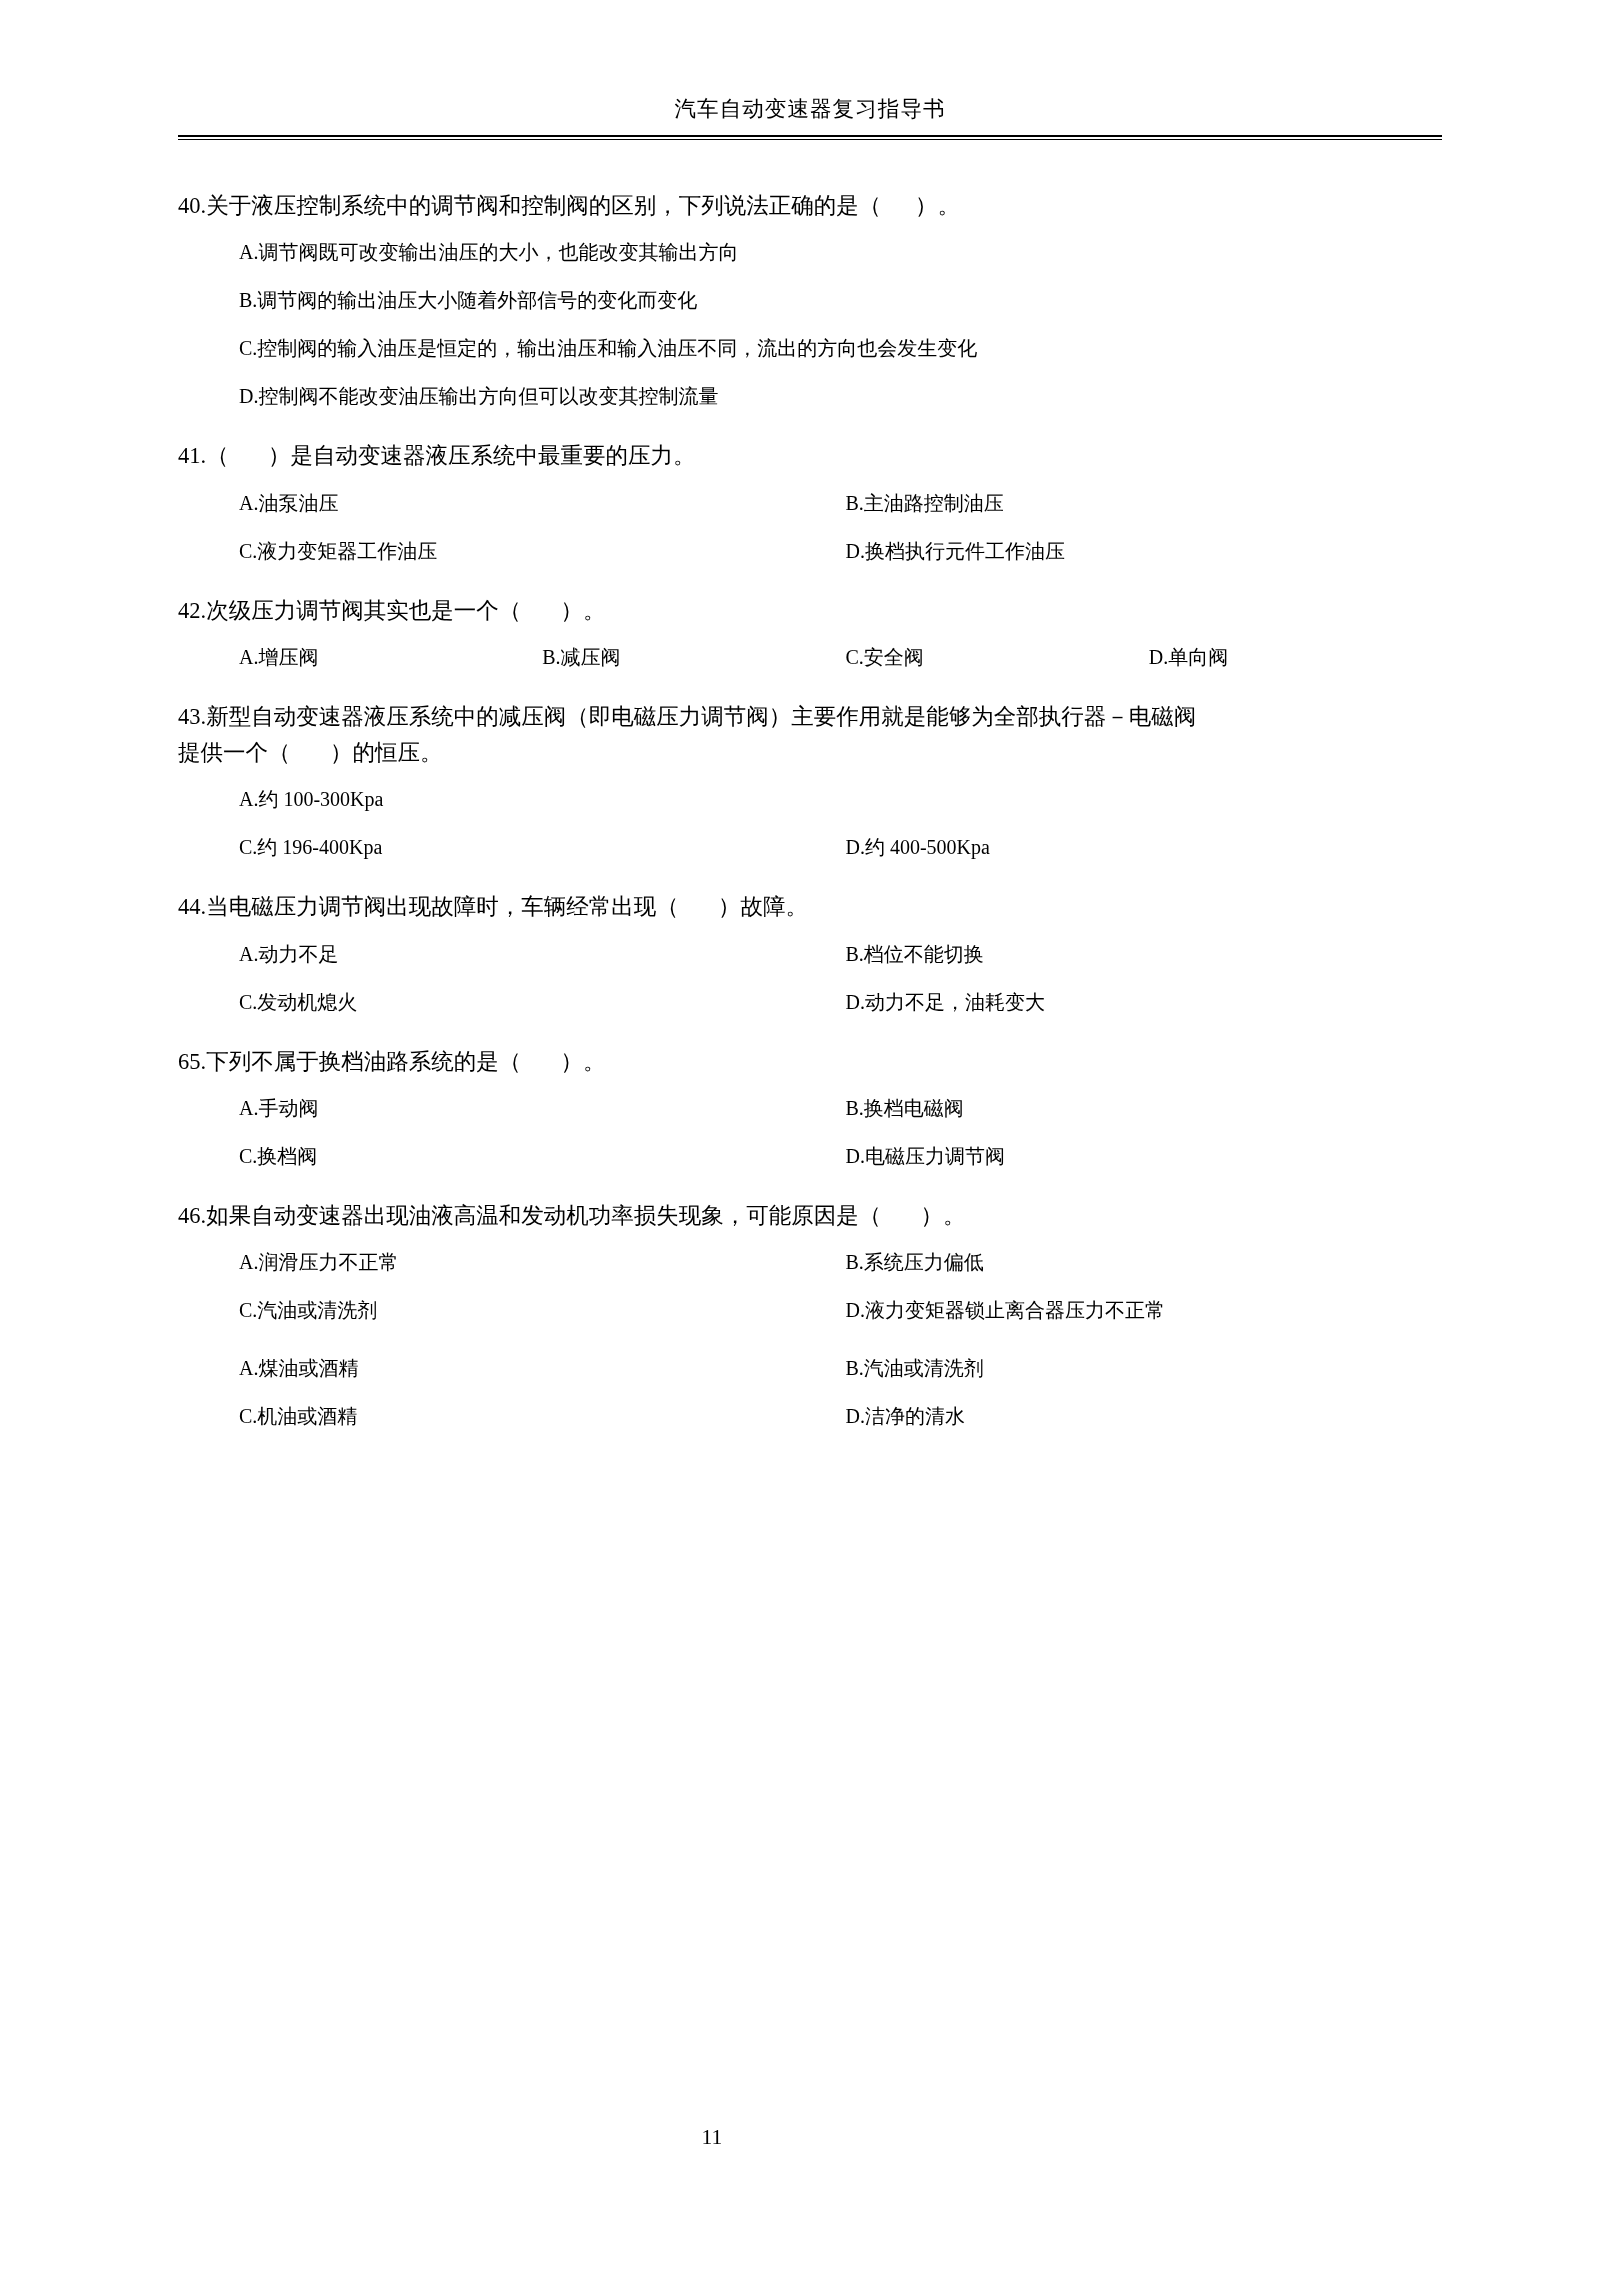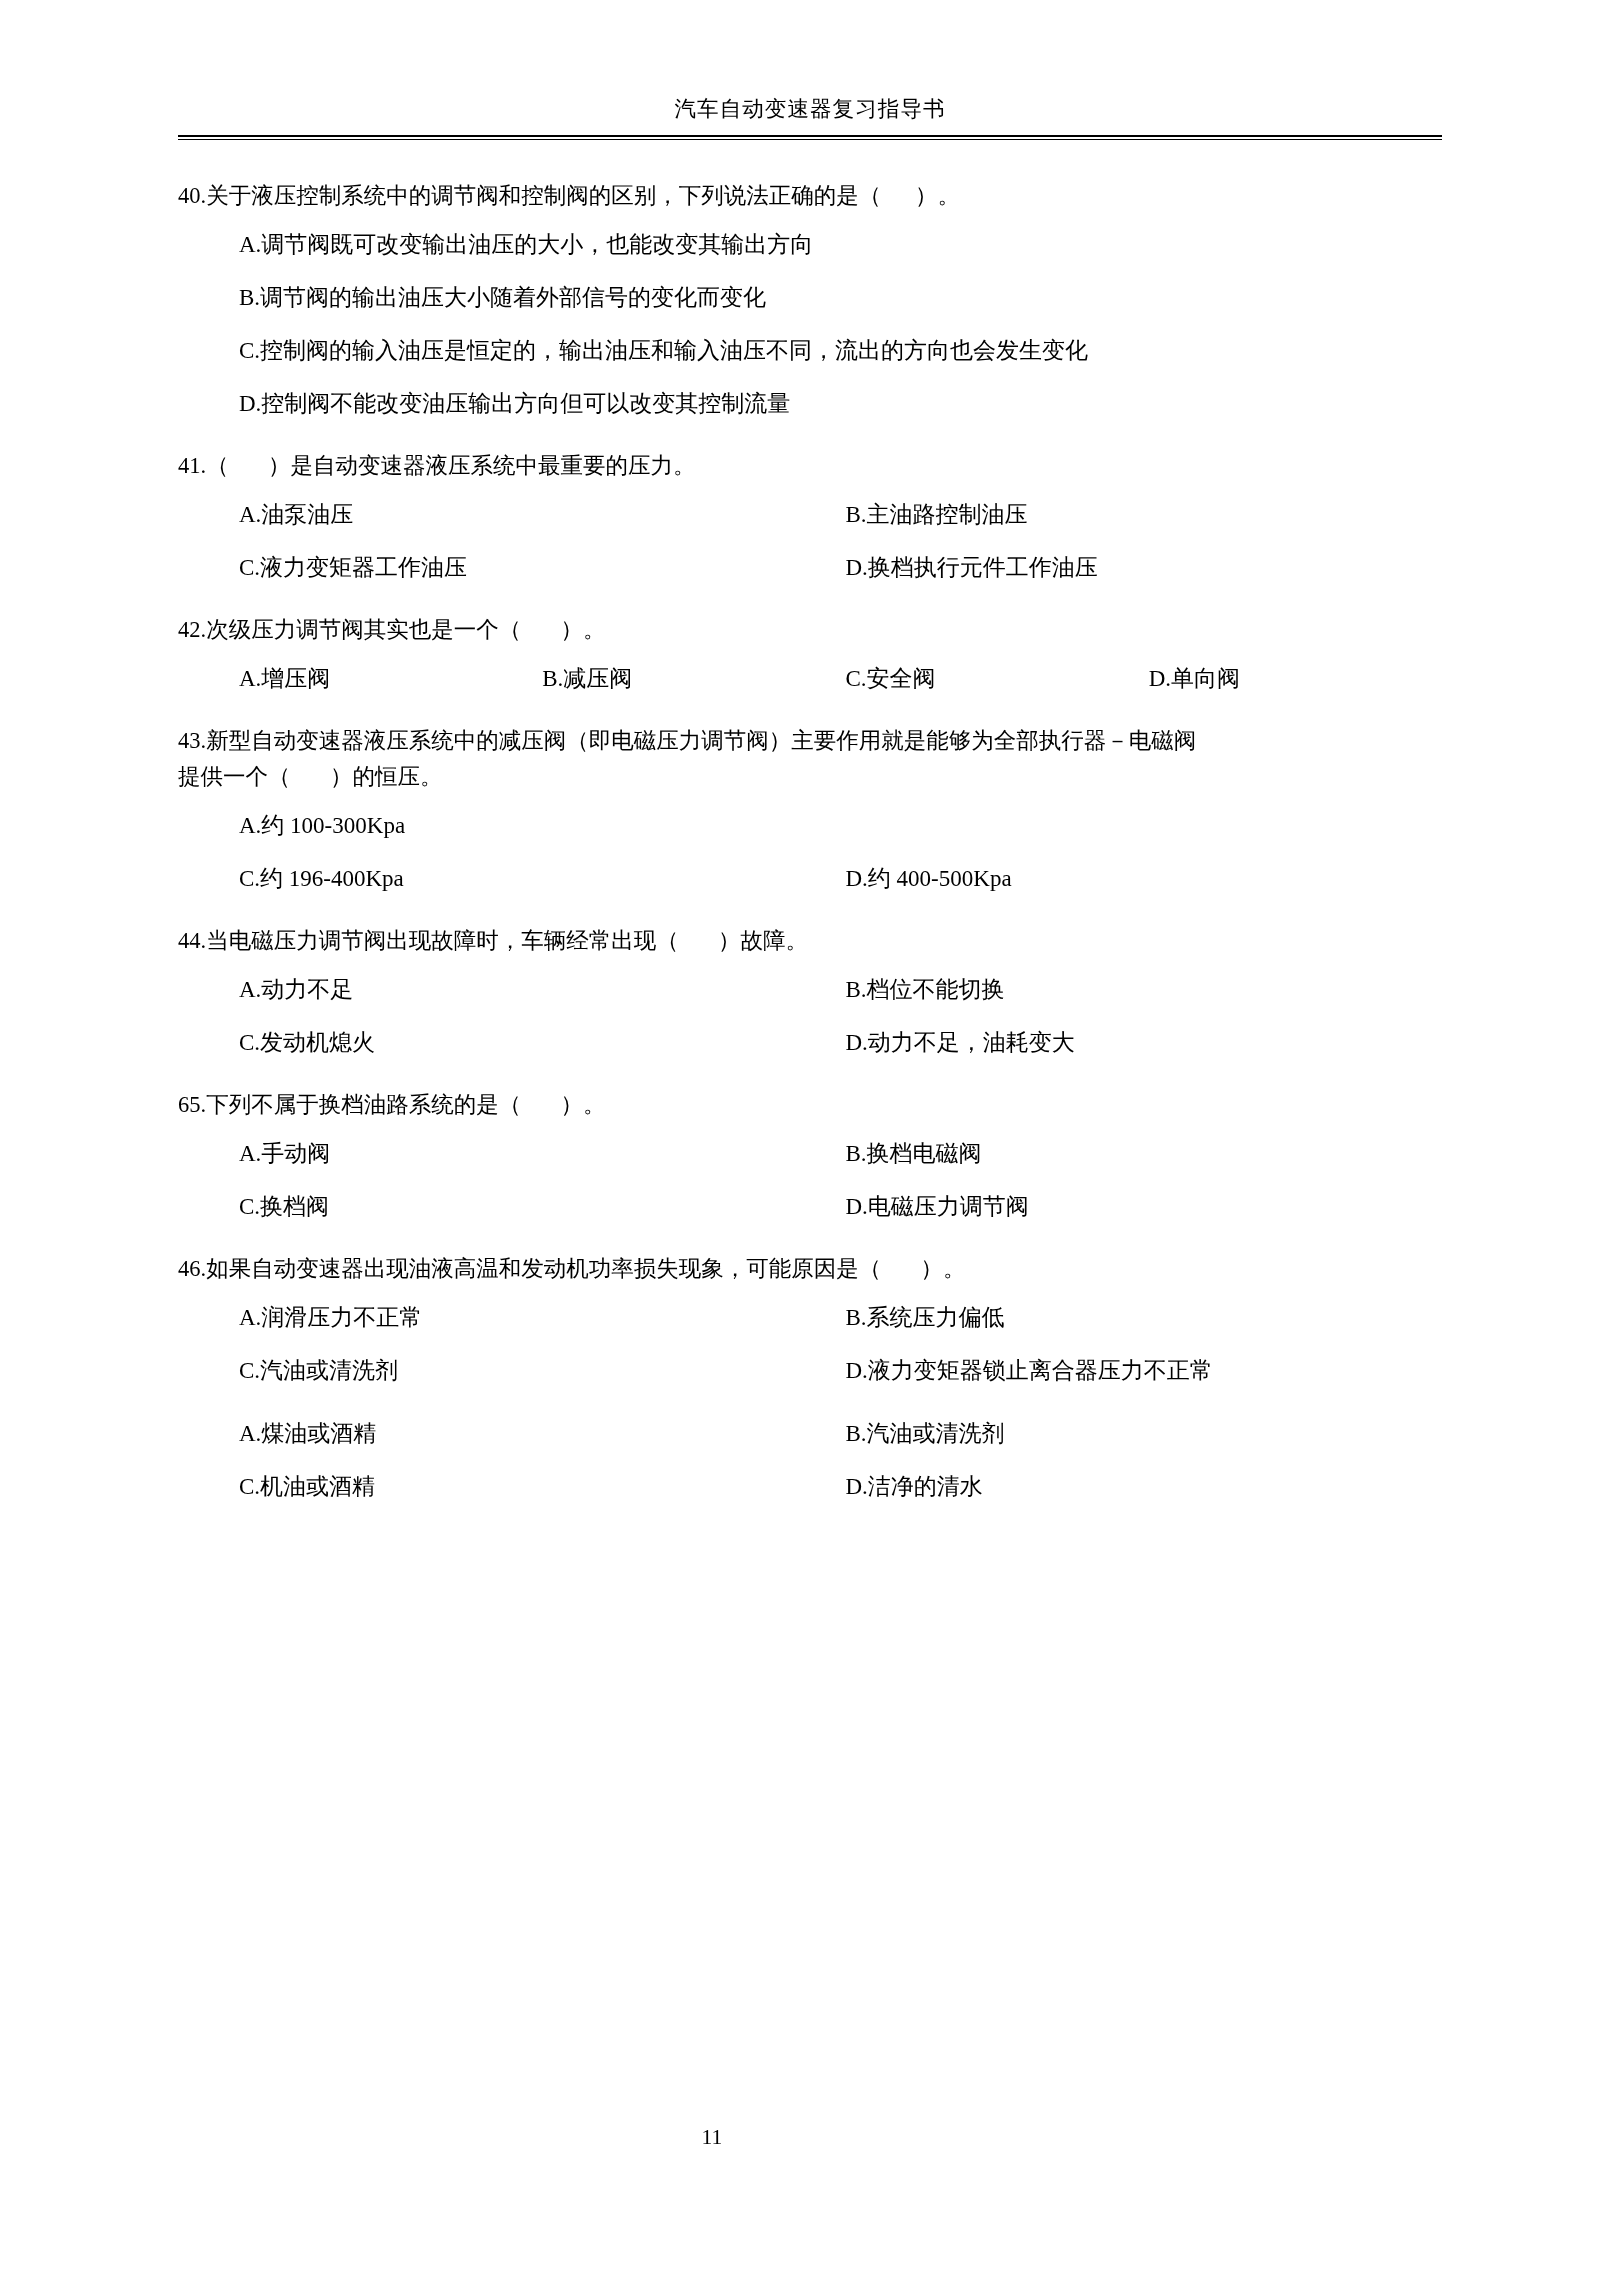--- a/index.html
+++ b/index.html
@@ -36,40 +36,40 @@
     left: 178px;
     width: 1264px;
     height: 0;
     border-top: 2.9px solid #000;
     border-bottom: 1px solid #000;
     box-sizing: border-box;
     height: 4.9px;
   }
   .content {
     position: absolute;
-    top: 178px;
+    top: 188px;
     left: 178px;
     width: 1274px;
   }
   .q-stem {
     font-size: 22.5px;
     line-height: 1.62;
     text-indent: 0;
     margin: 0 0 11.8px 0;
     white-space: pre-wrap;
   }
   .q-stem.indent-wrap {
     text-indent: 0;
   }
   .opts {
     margin: 0;
   }
   .opt-row {
     display: flex;
-    font-size: 23px;
+    font-size: 20px;
     line-height: 1.62;
     margin: 0 0 15.7px 0;
     padding-left: 61px;
   }
   .opt-row:last-child {
     margin-bottom: 0;
   }
   
   .cols2 .opt {
     width: 50%;

